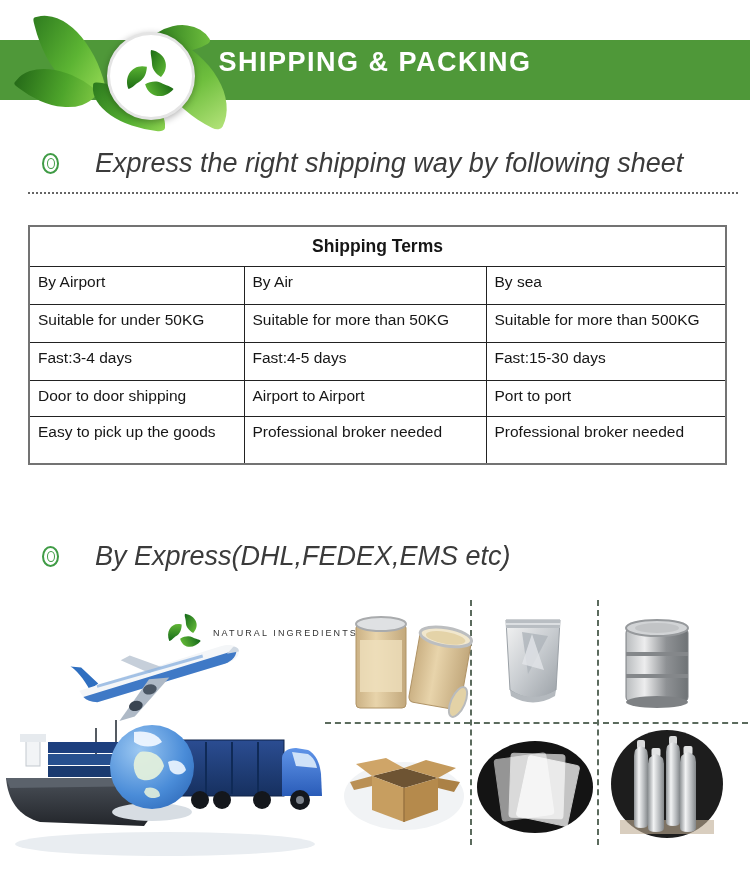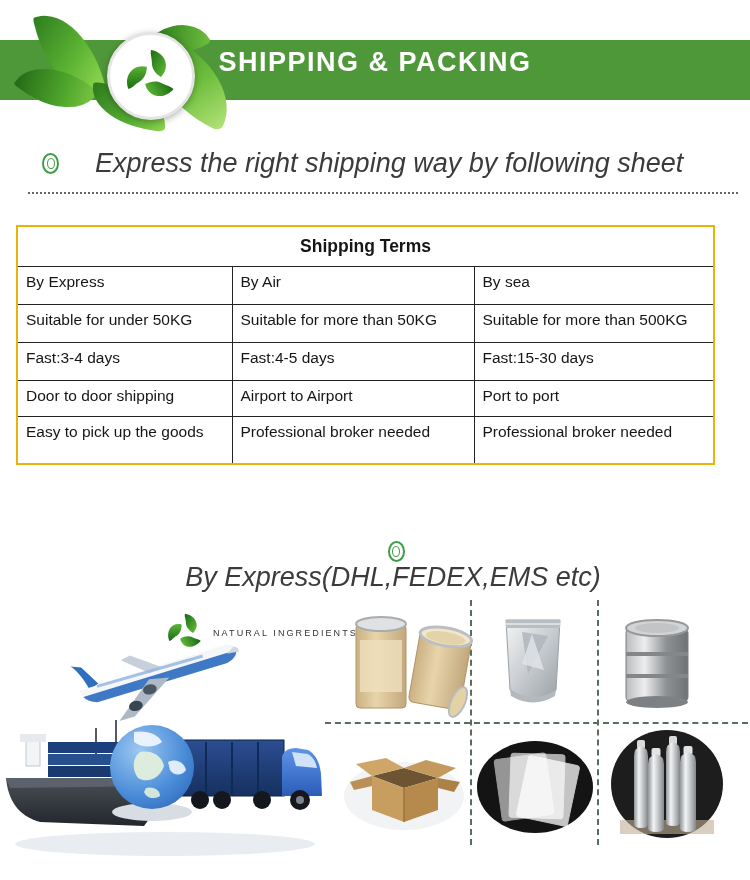--- a/index.html
+++ b/index.html
@@ -25,30 +25,30 @@
     background:linear-gradient(120deg,#2c7a1d 0%,#57b133 60%,#8ed451 100%);}
   .leaf.l5{left:126px;top:14px;width:44px;height:36px;transform:rotate(-32deg);
     background:linear-gradient(120deg,#2c7a1d,#6fbf3e);}
   .logo-circle{position:absolute;left:72px;top:26px;width:82px;height:82px;border-radius:50%;
     background:#ffffff;border:3px solid #e4e4e4;box-shadow:0 2px 7px rgba(0,0,0,.3);
     display:flex;align-items:center;justify-content:center;}
 
   
   .heading{position:absolute;left:0;width:750px;display:flex;align-items:center;}
   .heading.h1{top:148px;}
-  .heading.h2{top:541px;flex-direction:column;}
+  .heading.h2{top:541px;}
   .bullet{width:13px;height:17px;border:2px solid #3f9b45;border-radius:50%;
     display:flex;align-items:center;justify-content:center;margin-left:42px;flex:0 0 auto;}
   .bullet-inner{width:6px;height:9px;border:1.6px solid #3f9b45;border-radius:50%;}
   .heading-text{margin-left:36px;font-style:italic;font-size:27px;color:#3b3b3b;}
   .dotted-sep{position:absolute;left:28px;top:192px;width:710px;border-top:2px dotted #4b4b4b;opacity:.85;}
 
   
-  .ship-table{position:absolute;left:16px;top:225px;width:697px;border-collapse:collapse;
-    table-layout:fixed;border:2px solid #eab308;}
+  .ship-table{position:absolute;left:28px;top:225px;width:697px;border-collapse:collapse;
+    table-layout:fixed;border:2px solid #737373;}
   .ship-table td,.ship-table th{border:1.5px solid #222222;vertical-align:top;
     padding:6px 8px 0 8px;font-size:15.5px;color:#161616;font-weight:normal;
     white-space:nowrap;overflow:hidden;text-align:left;}
   .ship-table th.tbl-title{ text-align:center;vertical-align:middle;font-size:17.5px;
     font-weight:bold;padding:0;}
   .ship-table tr.r-head{height:40px;}
   .ship-table tr.r1{height:38px;} .ship-table tr.r2{height:38px;}
   .ship-table tr.r3{height:38px;} .ship-table tr.r4{height:42px;}
   .ship-table tr.r5{height:36px;} .ship-table tr.r6{height:48px;}
 
@@ -108,21 +108,21 @@
     <colgroup>
         <col style="width:215px">
         <col style="width:242px">
         <col style="width:240px">
       </colgroup>
     <tbody>
         <tr class="r-head">
       <th class="tbl-title" colspan="3">Shipping Terms</th>
     </tr>
     <tr class="r1">
-      <td>By Express</td>
+      <td>By Airport</td>
       <td>By Air</td>
       <td>By sea</td>
     </tr>
     <tr class="r2">
       <td>Suitable for under 50KG</td>
       <td>Suitable for more than 50KG</td>
       <td>Suitable for more than 500KG</td>
     </tr>
     <tr class="r3">
       <td>Fast:3-4 days</td>

